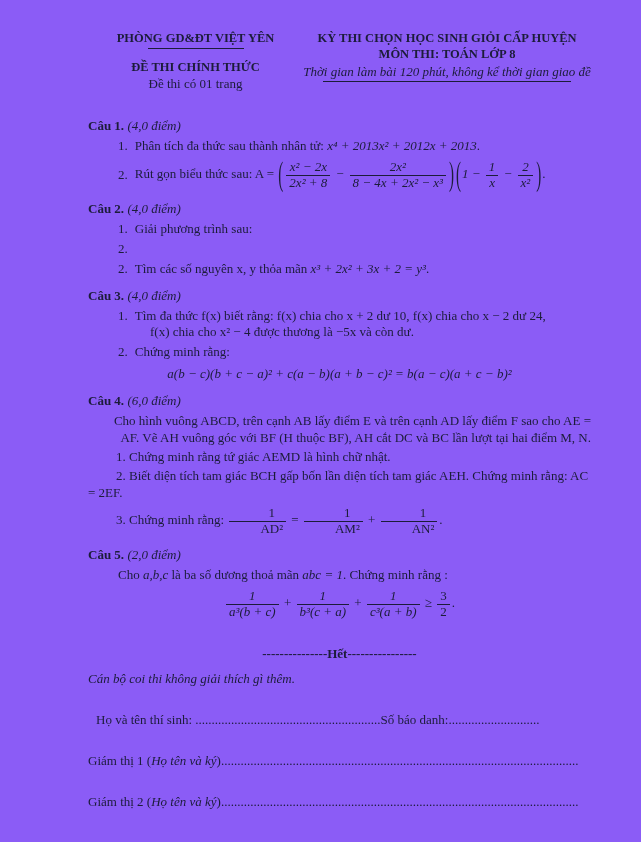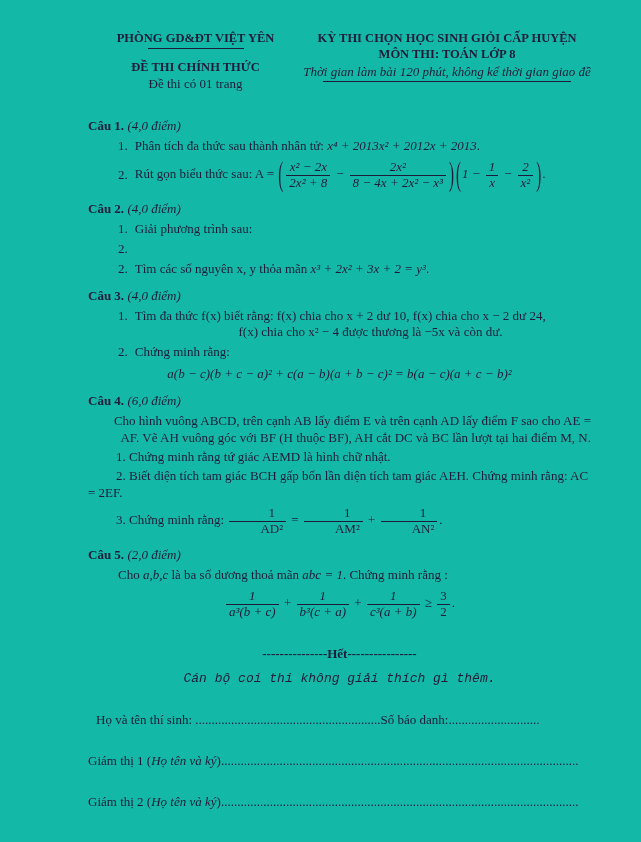--- a/index.html
+++ b/index.html
@@ -3,56 +3,56 @@
 <meta charset="utf-8">
 <style>
   html,body { margin:0; padding:0; background:#ffffff; }
   .page {
     position:relative;
     width:641px; height:842px;
     margin:0 auto;
     box-sizing:border-box;
     padding:30px 50px 0 88px;
     overflow:hidden;
-    background:#14b8a6;
+    background:#8b5cf6;
     color:#1c1c3a;
     font-family:"Liberation Serif","DejaVu Serif",serif;
     font-size:13px;
     line-height:1.3;
   }
   
   .header { display:flex; margin-bottom:26px; }
   .hl { width:215px; text-align:center; flex:none; }
   .hr { flex:1; text-align:center; }
   .hbold { font-weight:bold; font-size:12.5px; }
   .hl-rule { width:96px; border-bottom:1.4px solid #1c1c3a; height:0; margin:2px auto 10px; }
   .hr-it { font-style:italic; margin-top:1px; }
   .hr-rule { width:248px; border-bottom:1px solid #1c1c3a; height:0; margin:1px auto 0; }
   
   .q { margin-bottom:4px; }
   .q-head { margin:10px 0 3px 0; }
   .q-label { font-weight:bold; }
   .q-points { font-style:italic; }
   .item { margin-left:30px; margin-top:3px; }
   .item .inum { margin-right:7px; }
-  .cont-line { margin-left:62px;text-align:center; }
+  .cont-line { margin-left:62px; }
   .math { font-style:italic; }
   .eq { text-align:center; margin:5px 0 4px 0; }
   .para { text-indent:15px; margin-top:3px;text-align:right; }
   .pitem { text-indent:28px; margin-top:2px; }
   
   .frac { display:inline-block; vertical-align:middle; text-align:center; line-height:1.15; margin:0 2px; }
   .frac .num { display:block; border-bottom:1px solid currentColor; padding:0 3px; }
   .frac .den { display:block; padding:0 3px; }
   .mathline { margin-top:5px; }
   
   .bp { display:inline-block; vertical-align:middle; transform:scaleY(2.2); font-size:15px; line-height:1; font-weight:300; padding:0 1px; }
   
   .het { text-align:center; font-weight:bold; margin-top:26px; }
-  .coi-thi { text-align:center; font-style:italic; margin-top:8px;font-family:Liberation Mono, monospace; }
+  .coi-thi { text-align:left; font-style:italic; margin-top:8px; }
   .sig { margin-top:12px; }
   .sig-row { margin-top:24px; white-space:nowrap; overflow:hidden; }
   .sig-row.first { margin-left:8px; }
   .it { font-style:italic; }
 </style>
 </head>
 <body>
 
 <div class="page">
 

